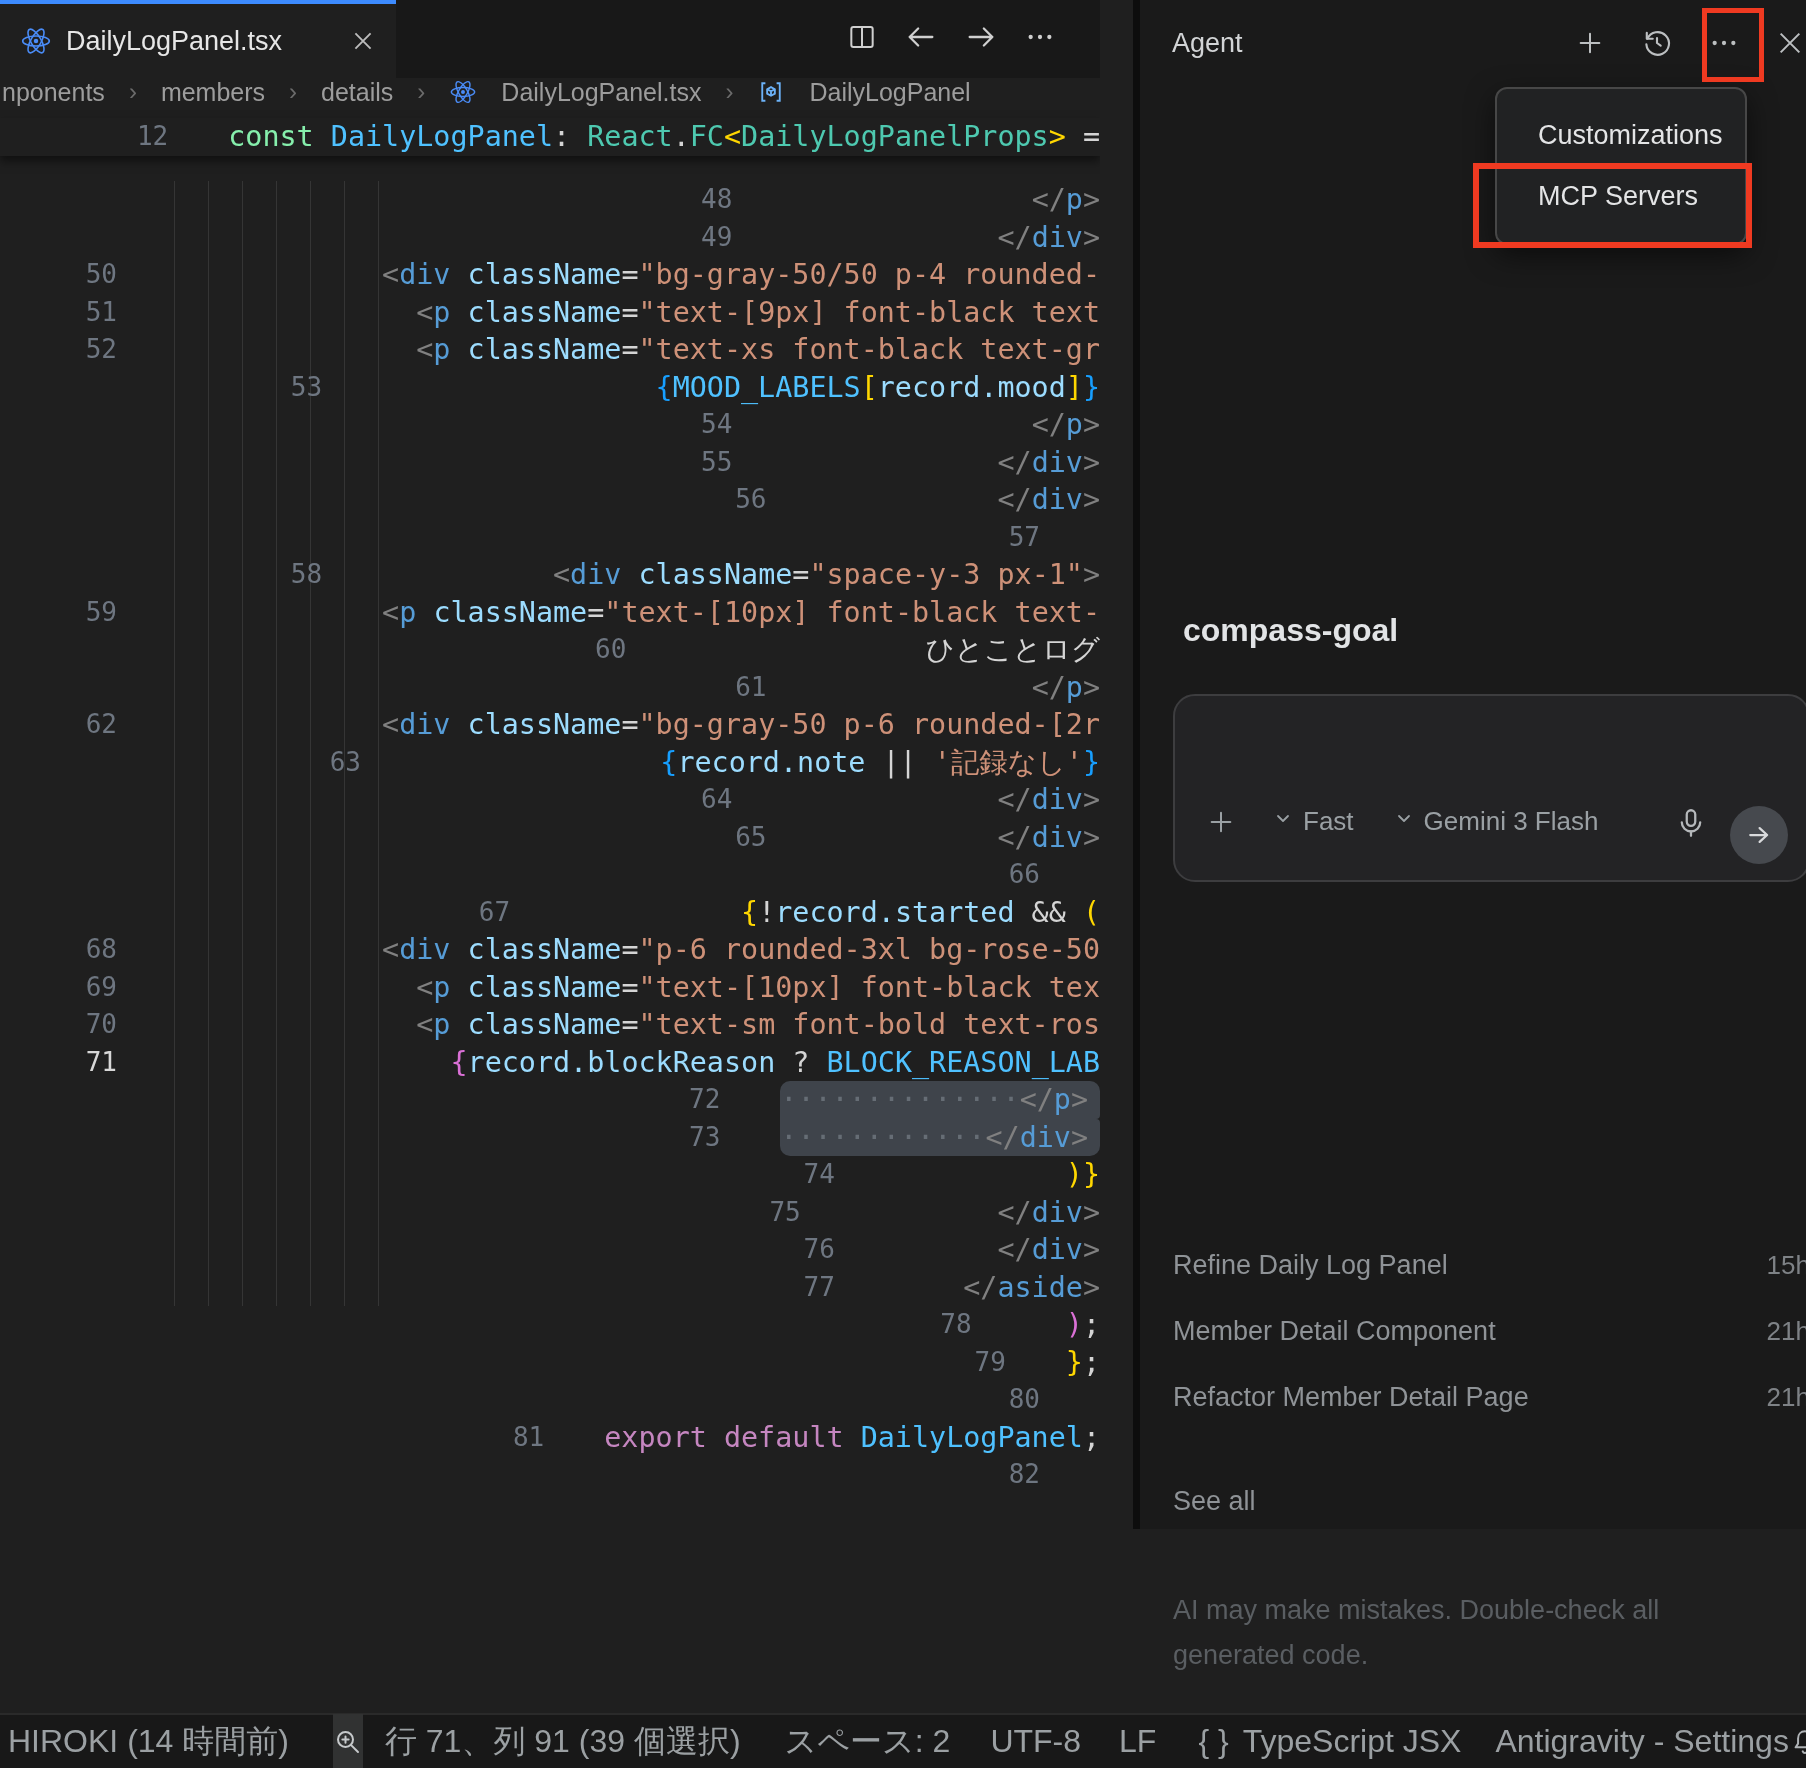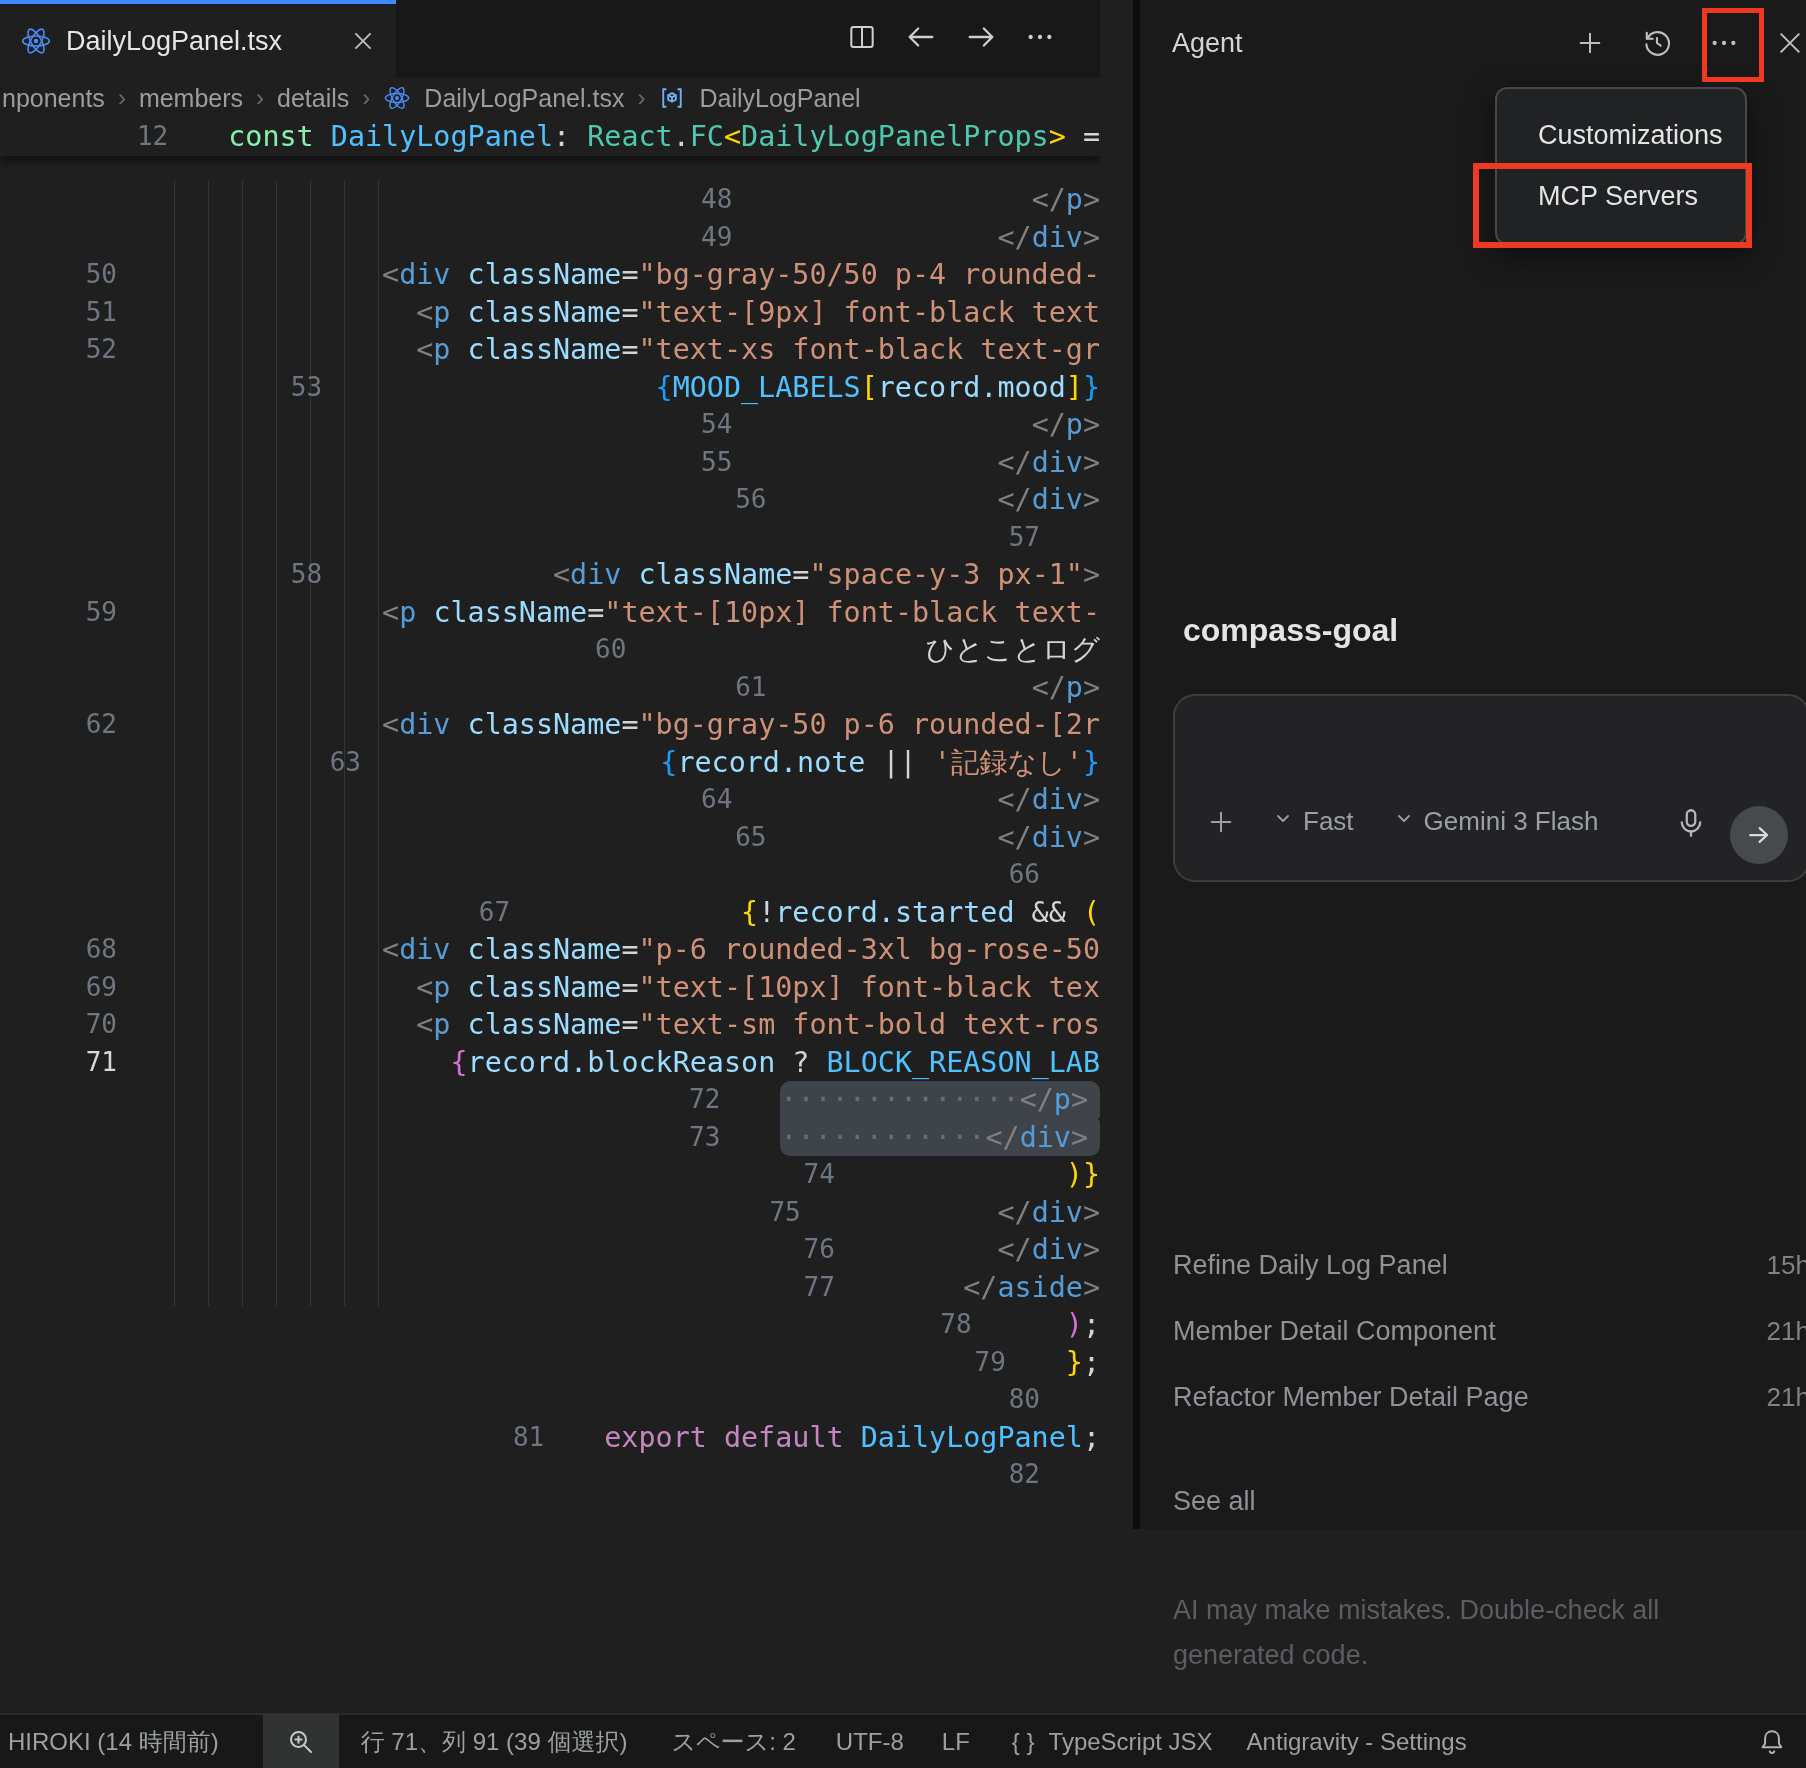--- a/index.html
+++ b/index.html
@@ -8,21 +8,21 @@
   #root { position:relative; width:1806px; height:1768px; }
 
   
   .editor { position:absolute; left:0; top:0; width:1100px; height:1713px; background:#1f1f1f; overflow:hidden; }
   .tabbar { position:relative; height:78px; background:#181818; display:flex; }
   .tab { width:396px; height:78px; background:#1f1f1f; border-top:4px solid #3d8bff;
     display:flex; align-items:center; padding:0 20px 0 20px; gap:14px; }
   .tab-title { color:#e6e6e6; font-size:27px; white-space:nowrap; }
   .tab-close { margin-left:auto; color:#bdbdbd; display:flex; }
   .editor-actions { position:absolute; right:44px; top:0; height:78px; display:flex; align-items:center; gap:26px; color:#cfcfcf; }
-  .breadcrumb { height:40px; background:#1f1f1f; display:flex; align-items:center; gap:13px;
+  .breadcrumb { height:40px; background:#1f1f1f; display:flex; gap:24px;
     padding-left:2px; font-size:25px; color:#9d9d9d; white-space:nowrap; overflow:hidden; }
   .crumb-sep { color:#6b6b6b; font-size:24px; }
   .bc-ico { display:flex; }
 
   
   .sticky { position:relative; z-index:3; height:38px; background:#1f1f1f; box-shadow:0 5px 9px rgba(0,0,0,.5); }
   .partial-strip { height:25px; background:#1f1f1f; }
   .code-area { position:relative; }
   .guide { position:absolute; top:0; width:1px; height:1125px; background:#353535; z-index:0; }
   .line { display:flex; height:37.5px; line-height:37.5px; position:relative; z-index:1;
@@ -62,21 +62,21 @@
 
   .tasks { position:absolute; left:33px; right:36px; top:1232px; }
   .task-row { height:66px; display:flex; align-items:center; justify-content:space-between; }
   .task-label { font-size:27px; color:#8f9397; }
   .task-time { font-size:26px; color:#7e8286; }
   .see-all { position:absolute; left:33px; top:1486px; font-size:27px; color:#8f9397; }
   .disclaimer { position:absolute; left:33px; top:1588px; width:560px; font-size:27px; line-height:45px; color:#5a5e62; }
 
   
   .statusbar { position:absolute; left:0; top:1713px; width:1806px; height:55px; background:#181818;
-    border-top:2px solid #2a2a2a; display:flex; align-items:center; font-size:24px; color:#9ba0a3; white-space:nowrap; }
+    border-top:2px solid #2a2a2a; display:flex; align-items:center; font-size:32px; color:#9ba0a3; white-space:nowrap; }
   .sb-item { display:flex; align-items:center; }
   .sb-zoom { width:76px; height:55px; background:#313232; display:flex; align-items:center; justify-content:center; color:#c6c9cb; }
   .sb-bell { margin-left:auto; margin-right:18px; display:flex; color:#aeb2b5; }
 </style>
 </head>
 <body>
 
 <div id="root">
 
   <div class="editor">

